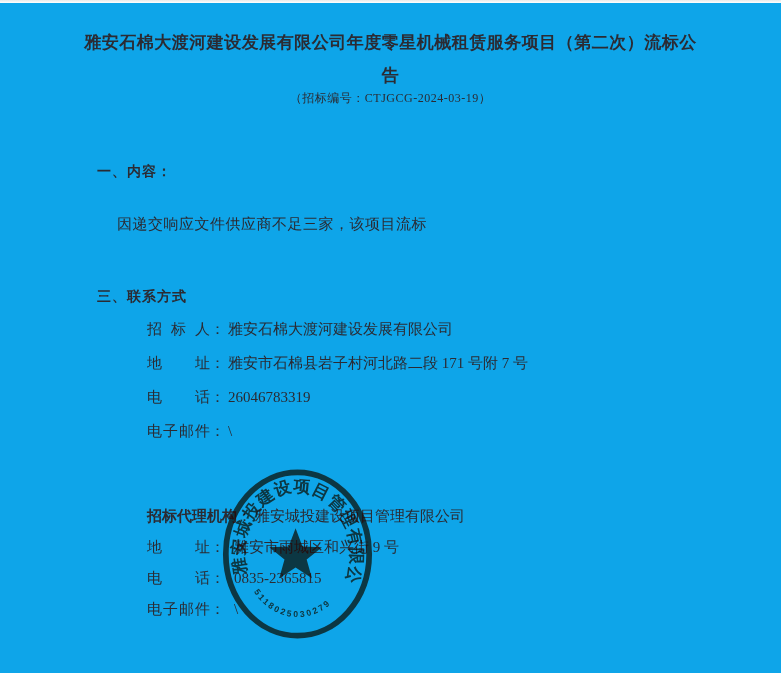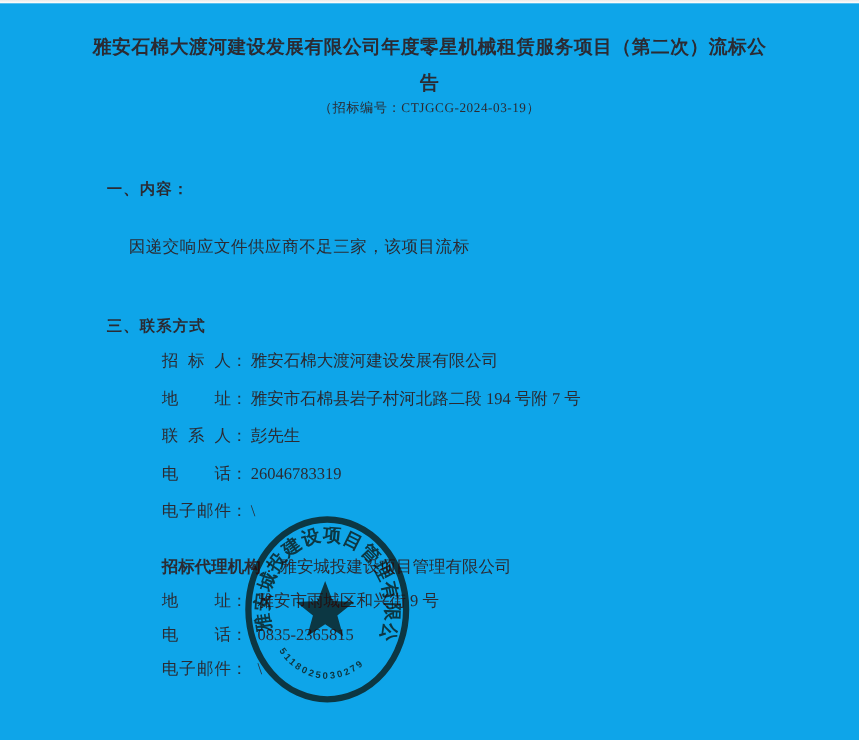--- a/index.html
+++ b/index.html
@@ -73,24 +73,21 @@
   <div class="bodyline s1b">因递交响应文件供应商不足三家，该项目流标</div>
 
 
   <div class="heading s3h">三、联系方式</div>
 
   <div class="contact c1">
     <div class="row">
       <span class="label">招标人</span><span>：</span><span class="value">雅安石棉大渡河建设发展有限公司</span>
     </div>
     <div class="row">
-      <span class="label">地址</span><span>：</span><span class="value">雅安市石棉县岩子村河北路二段 194 号附 7 号</span>
-    </div>
-    <div class="row">
-      <span class="label">联系人</span><span>：</span><span class="value">彭先生</span>
+      <span class="label">地址</span><span>：</span><span class="value">雅安市石棉县岩子村河北路二段 171 号附 7 号</span>
     </div>
     <div class="row">
       <span class="label">电话</span><span>：</span><span class="value">26046783319</span>
     </div>
     <div class="row">
       <span class="label">电子邮件</span><span>：</span><span class="value">\</span>
     </div>
   </div>
 
   <div class="contact c2">

